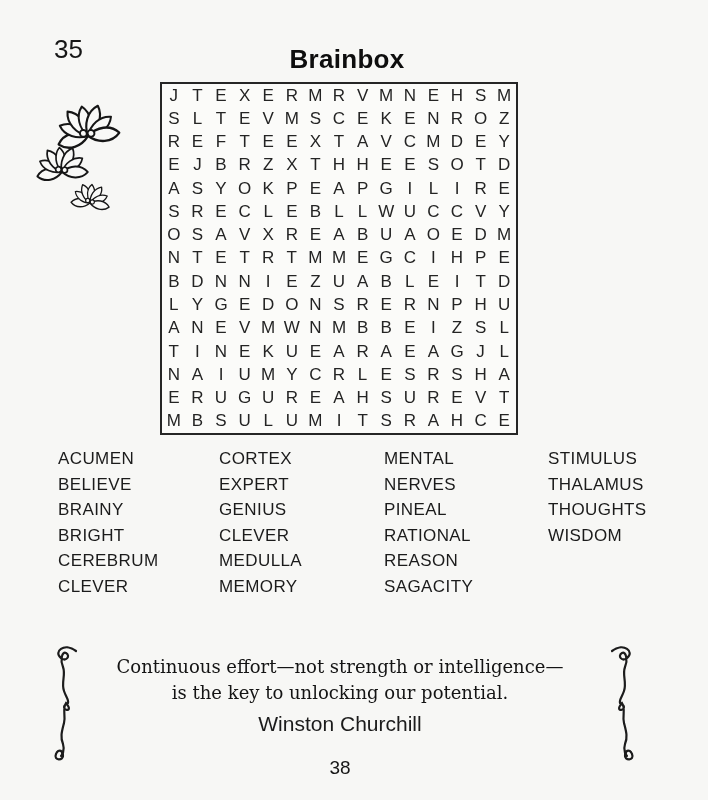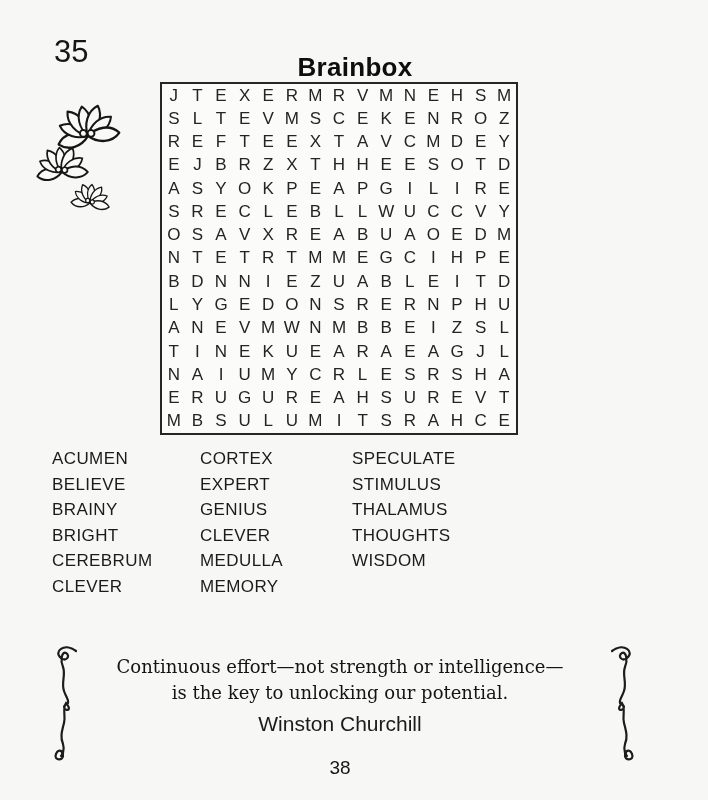--- a/index.html
+++ b/index.html
@@ -3,39 +3,39 @@
 <meta charset="utf-8">
 <style>
   html,body { margin:0; padding:0; }
   .page {
     position:relative; width:708px; height:800px;
     background:#f7f7f5; color:#1e1e1e; overflow:hidden;
     font-family:"Liberation Sans", sans-serif;
   }
   .pageno-top {
     position:absolute; left:54px; top:34px;
-    font-size:31px; color:#161616;
+    font-size:26px; color:#161616;
   }
   .title {
-    position:absolute; left:0; top:37px; width:680px; margin:15px;
+    position:absolute; left:0; top:37px; width:680px; margin:7px;
     text-align:center; font-size:26px; font-weight:bold; color:#0e0e0e;
     letter-spacing:0.3px;
   }
   .flowers { position:absolute; left:24px; top:90px; }
   .flowers .flower-ink { fill:#f9f9f7; stroke:#161616; stroke-width:2; stroke-linejoin:round; }
   .grid {
     position:absolute; left:160px; top:82px; width:354px; height:349px;
     border:2px solid #262626; background:#fbfbf9;
     display:grid; grid-template-columns:repeat(15,1fr); grid-template-rows:repeat(15,1fr);
   }
   .cell {
     display:flex; align-items:center; justify-content:center;
     font-size:17px; color:#242424;
   }
-  .words { position:absolute; left:52px; top:446px; display:flex; }
+  .words { position:absolute; left:58px; top:446px; display:flex;gap:13px; }
   .word-col:nth-child(1){ width:148px; }
   .word-col:nth-child(2){ width:152px; }
   .word-col:nth-child(3){ width:151px; }
   .word-col:nth-child(4){ width:140px; }
   .word {
     font-size:17px; line-height:25.5px; letter-spacing:0.4px; color:#1b1b1b;
     white-space:nowrap;
   }
   .flourish { position:absolute; top:645px; width:36px; height:118px; }
   .flourish path { fill:none; stroke:#1c1c1c; stroke-width:2.2; stroke-linecap:round; }
@@ -325,21 +325,28 @@
       </div>
       <div class="word-col">
         <div class="word">CORTEX</div>
         <div class="word">EXPERT</div>
         <div class="word">GENIUS</div>
         <div class="word">CLEVER</div>
         <div class="word">MEDULLA</div>
         <div class="word">MEMORY</div>
       </div>
       <div class="word-col">
-        <div class="word">SPECULATE</div>
+        <div class="word">MENTAL</div>
+        <div class="word">NERVES</div>
+        <div class="word">PINEAL</div>
+        <div class="word">RATIONAL</div>
+        <div class="word">REASON</div>
+        <div class="word">SAGACITY</div>
+      </div>
+      <div class="word-col">
         <div class="word">STIMULUS</div>
         <div class="word">THALAMUS</div>
         <div class="word">THOUGHTS</div>
         <div class="word">WISDOM</div>
       </div>
     </div>
 
   <svg class="flourish left" viewBox="0 0 36 118">
     <path d="M26 6 C 14 -3, 3 7, 11 13 C 16 17, 21 11, 16 8 C 12 6, 10 15, 13 22
              C 16 30, 11 37, 14 46 C 16 52, 19 55, 18 58 C 6 64, 26 70, 16 58

